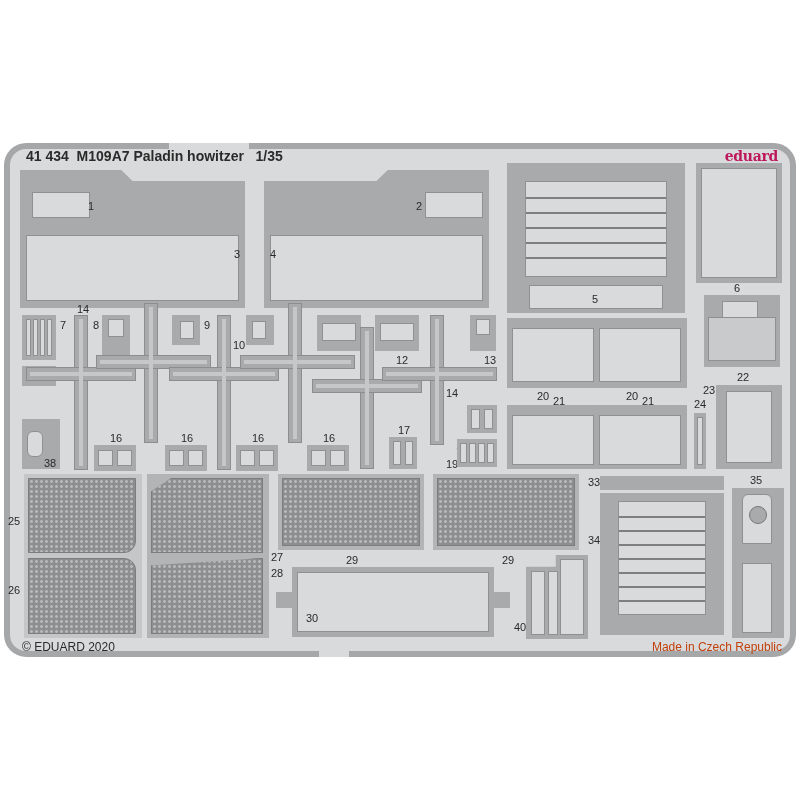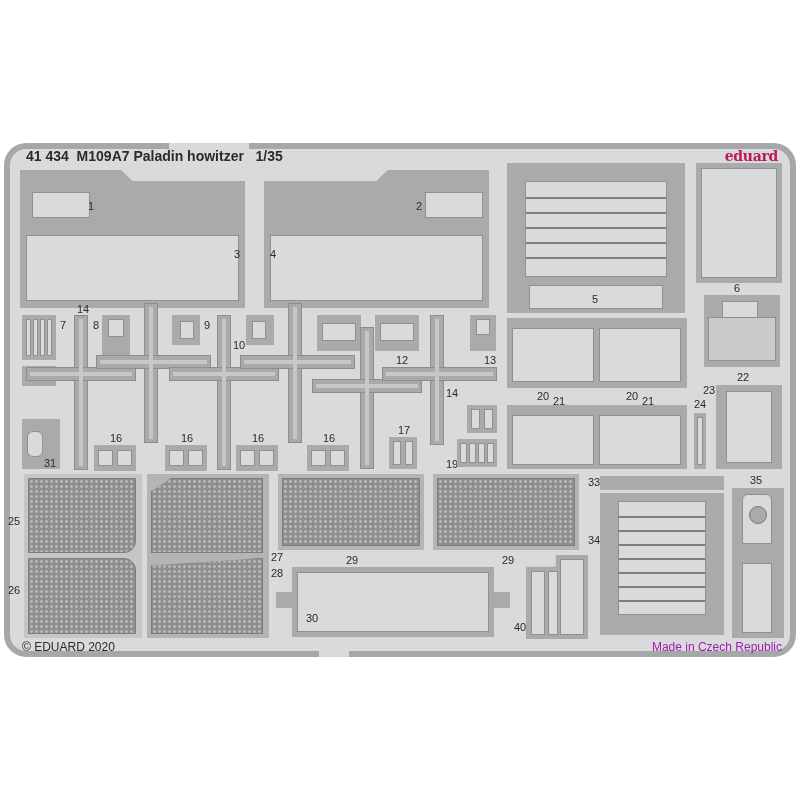--- a/index.html
+++ b/index.html
@@ -7,21 +7,21 @@
   .fret{position:absolute;left:4px;top:143px;width:792px;height:514px;background:#d9dadb;border-radius:22px;overflow:hidden;}
   .frame{position:absolute;border:6px solid #a6a7a8;box-sizing:border-box;border-radius:22px;left:0;top:0;width:792px;height:514px;}
   .frame-gap{position:absolute;background:#d9dadb;}
   .abs{position:absolute;}
   .part{position:absolute;background:#a9aaab;box-sizing:border-box;}
   .inner{position:absolute;background:#d9dadb;box-sizing:border-box;border:1px solid #8f9091;}
   .lbl{position:absolute;font-size:11px;color:#2a2a2a;line-height:1;}
   .title{position:absolute;left:22px;top:5px;font-size:14px;font-weight:bold;color:#2a2a2a;white-space:pre;}
   .brand{position:absolute;right:18px;top:5px;font-family:"DejaVu Serif",serif;font-weight:bold;font-size:14px;color:#be185d;letter-spacing:-0.3px;}
   .copy{position:absolute;left:18px;top:497px;font-size:12px;color:#2a2a2a;}
-  .made{position:absolute;right:14px;top:497px;font-size:12px;color:#a21caf;}
+  .made{position:absolute;right:14px;top:497px;font-size:12px;color:#c2410c;}
   .mesh{position:absolute;box-sizing:border-box;background-color:#8d8e8f;
     background-image:radial-gradient(circle at 50% 50%, #b8b9ba 1.2px, transparent 1.6px);
     background-size:5px 5px;border:1px solid #7c7d7e;}
   .slat{position:absolute;left:0;right:0;height:2px;background:#7e7f80;}
   .tree-bar{position:absolute;background:#a9aaab;border:1px solid #8c8d8e;box-sizing:border-box;}
   .tree-core{position:absolute;background:#c6c7c8;}
 </style>
 </head>
 <body>
 
@@ -112,21 +112,21 @@
   <span class="lbl" style="left:480px;top:212px;">13</span>
 
   <div class="part" style="left:18px;top:223px;width:34px;height:20px;">
     <div class="inner" style="left:6px;top:5px;width:20px;height:10px;"></div>
   </div>
   <span class="lbl" style="left:54px;top:228px;">15</span>
 
   <div class="part" style="left:18px;top:276px;width:38px;height:50px;">
     <div class="inner" style="left:5px;top:12px;width:16px;height:26px;border-radius:6px;"></div>
   </div>
-  <span class="lbl" style="left:40px;top:315px;">31</span>
+  <span class="lbl" style="left:40px;top:315px;">38</span>
 
   <div class="abs" style="left:22px;top:172px;width:110px;height:155px;">
     <div class="tree-bar" style="left:48px;top:0;width:14px;height:155px;"></div>
     <div class="tree-bar" style="left:0;top:52px;width:110px;height:14px;"></div>
     <div class="tree-core" style="left:53px;top:4px;width:4px;height:147px;"></div>
     <div class="tree-core" style="left:4px;top:57px;width:102px;height:4px;"></div>
   </div>
   <span class="lbl" style="left:73px;top:161px;">14</span>
 
   <div class="abs" style="left:92px;top:160px;width:115px;height:140px;">

